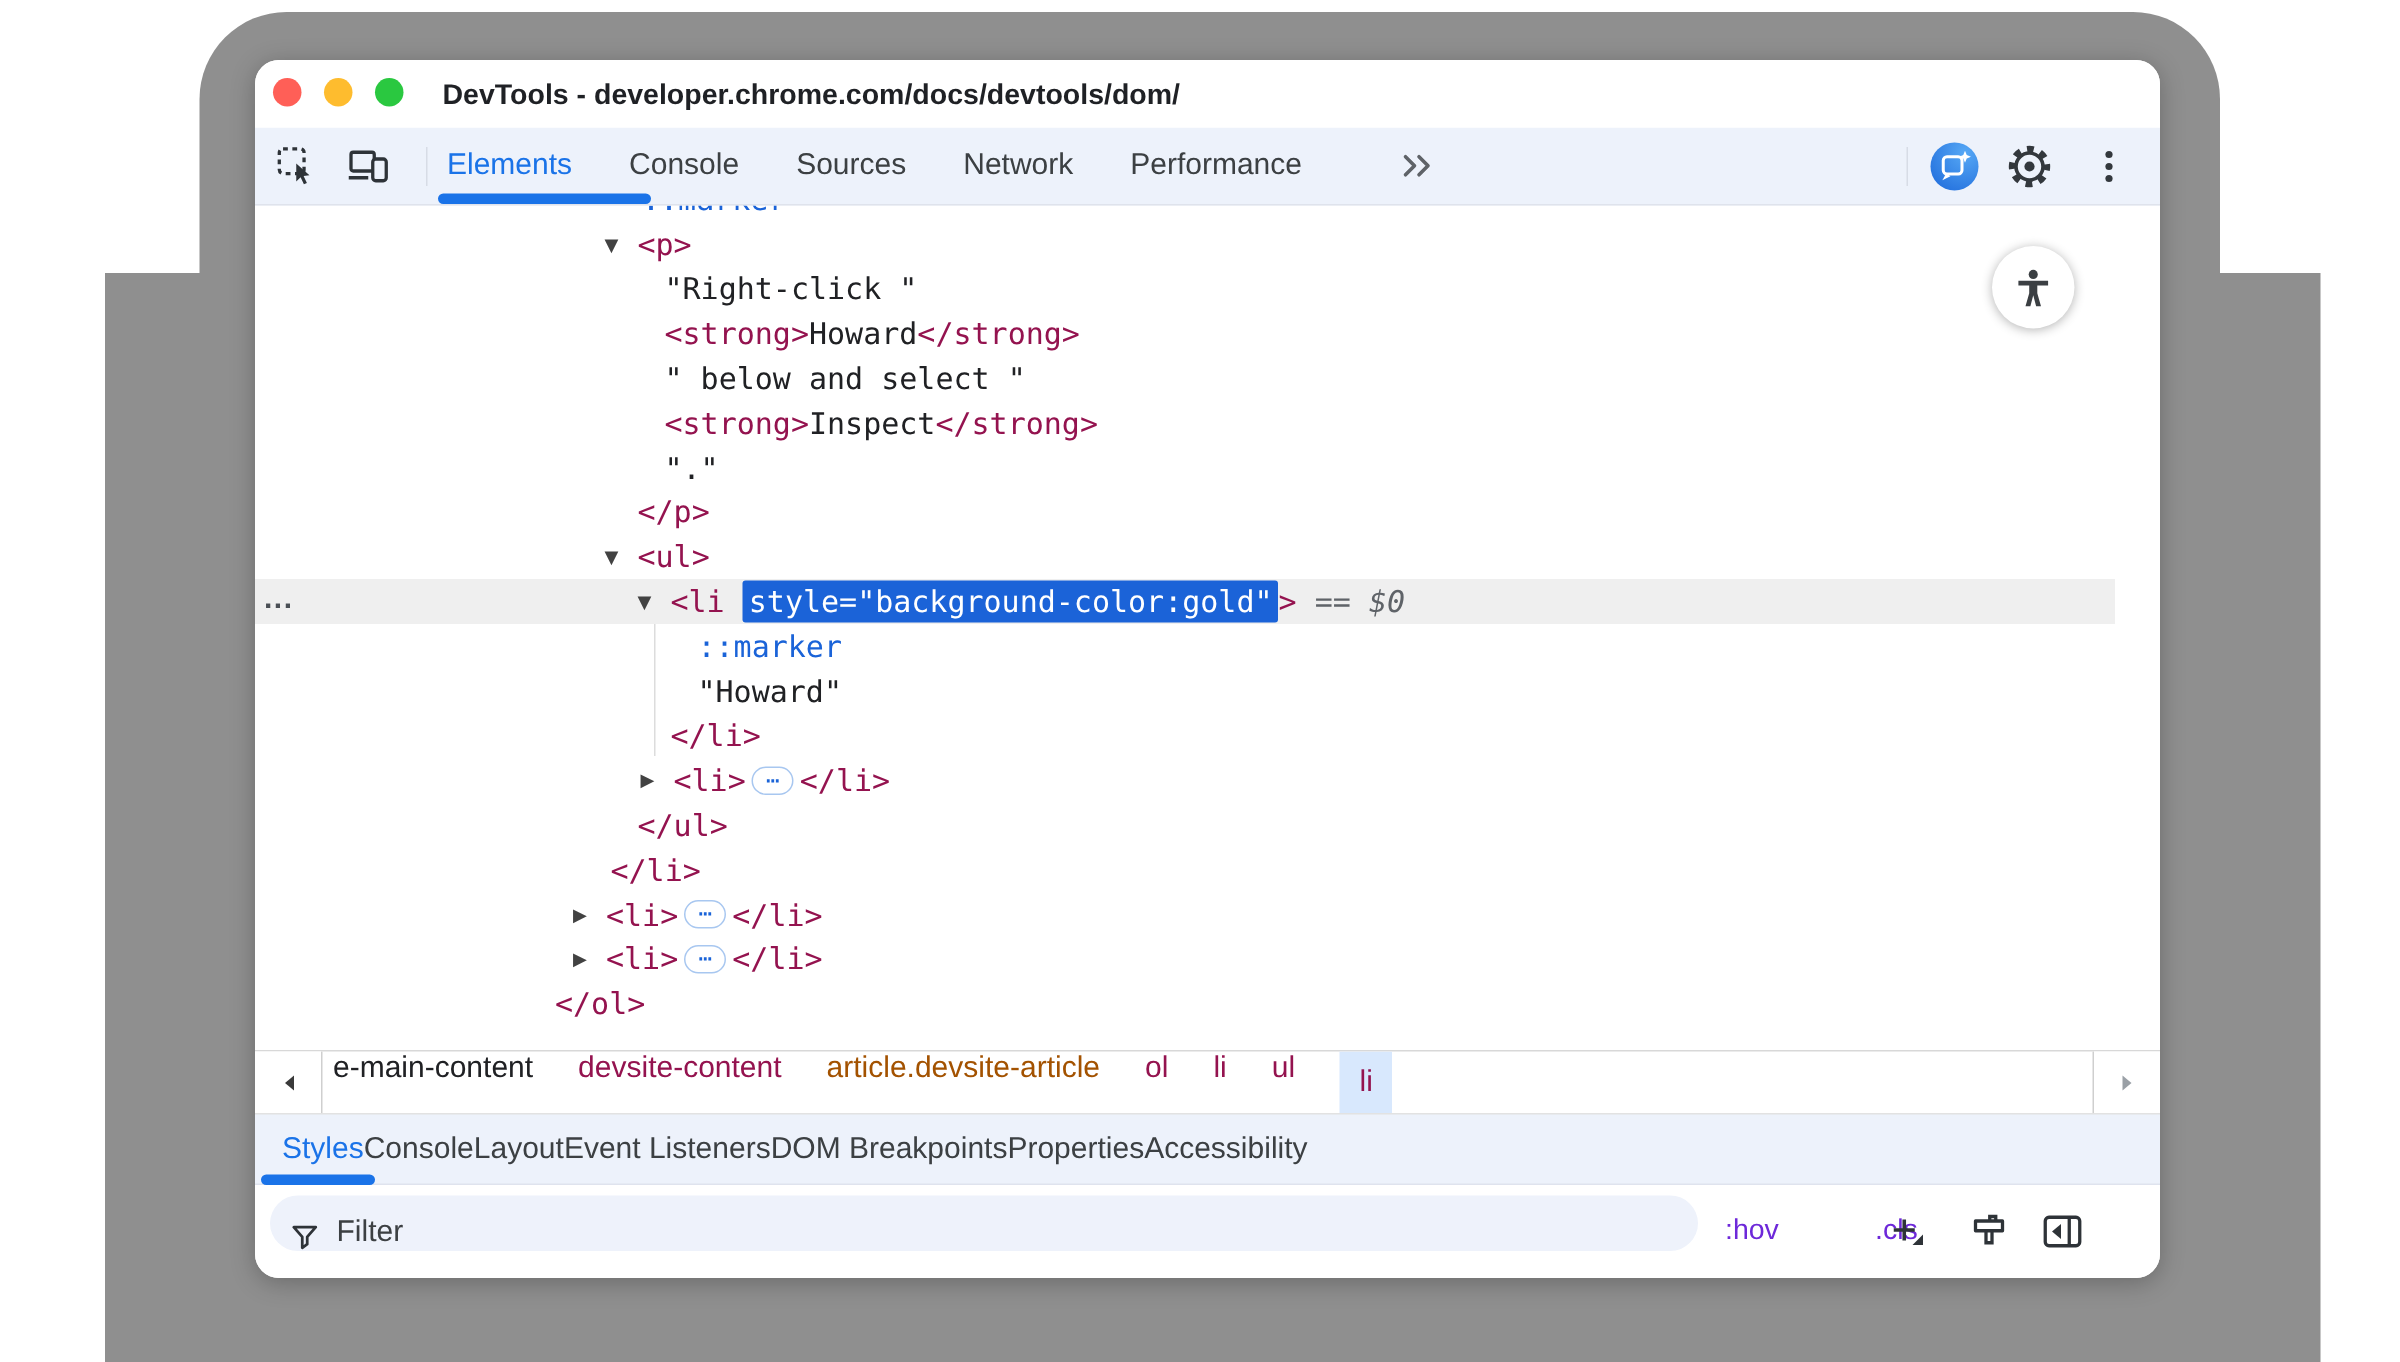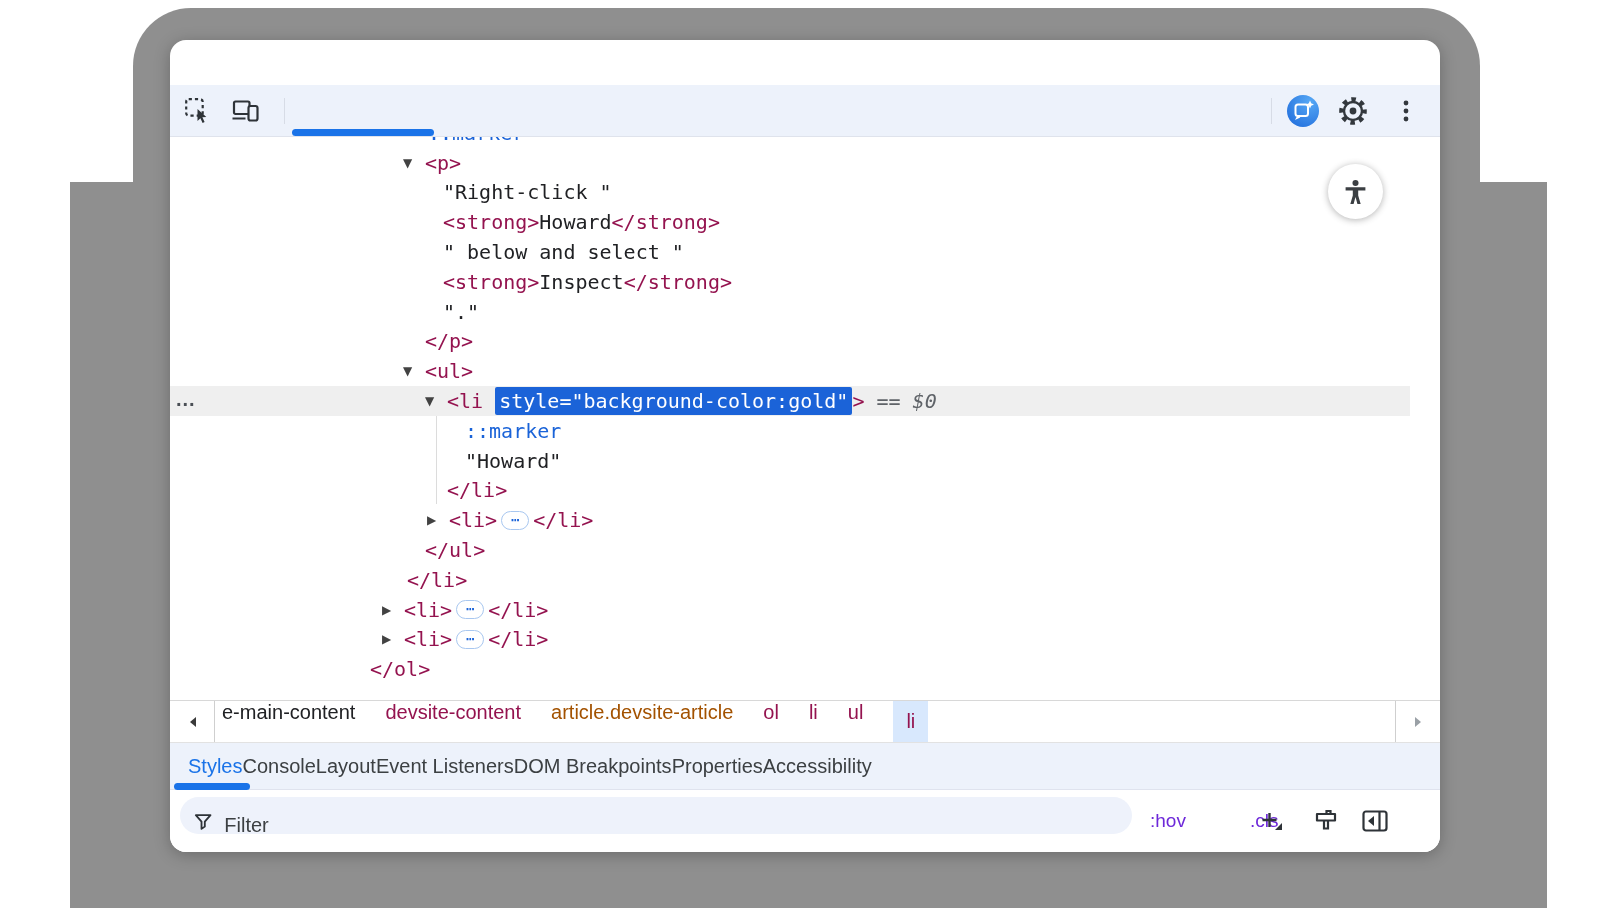--- a/index.html
+++ b/index.html
@@ -85,55 +85,73 @@
              border-top:1px solid #e2e2e2;border-bottom:1px solid #dfe3ee;box-sizing:border-box;
              display:flex;align-items:center;padding-left:18px;font-size:20px;
              color:#3c4043;z-index:4;white-space:nowrap;}
   .ptab.active{color:#1a73e8;}
   .ptab-underline{position:absolute;left:4px;bottom:-1px;width:76px;height:7px;border-radius:4px;
                   background:#1a73e8;}
 
   
   .filterbar{position:absolute;left:0;top:750px;width:100%;height:62px;background:#fff;z-index:4;}
   .fpill{position:absolute;left:10px;top:7px;width:952px;height:37px;border-radius:19px;
-         background:#eef2fb;display:flex;align-items:flex-start;padding:16px 14px;box-sizing:border-box;}
+         background:#eef2fb;display:flex;align-items:flex-end;padding:0 14px;box-sizing:border-box;}
   .fpill input{border:none;outline:none;background:transparent;font-size:20px;color:#202124;
                font-family:"Liberation Sans",sans-serif;width:100%;margin-left:10px;}
   .fpill input::placeholder{color:#3c4043;opacity:1;}
   .fb-item{position:absolute;top:0;height:62px;display:flex;align-items:center;color:#6d28d9;
            font-size:19px;}
   .fb-hov{left:980px;} .fb-cls{left:1080px;} .fb-plus{left:1090px;} .fb-brush{left:1144px;}
   .fb-toggle{left:1192px;}
 </style>
 </head>
 <body>
 
 <div class="stage">
   <div class="frame-outer"></div>
   <div class="frame-inner"></div>
 
   <div class="window">
 
+    <div class="titlebar">
+      <span class="tl red"></span>
+      <span class="tl yellow"></span>
+      <span class="tl green"></span>
+      <span class="wtitle">DevTools - developer.chrome.com/docs/devtools/dom/</span>
+    </div>
 
     <div class="toolbar">
       <span class="tb-icon i-inspect">
         <svg width="28" height="28" viewBox="0 0 28 28" fill="none">
           <rect x="2.2" y="2.2" width="16.5" height="16.5" rx="2.5" stroke="#2e3338" stroke-width="2.2" stroke-dasharray="3.2 3"></rect>
           <path d="M13.5 12 v12 l2.9 -2.8 2.2 4.7 2 -0.95 -2.2 -4.6 3.9 -0.45 z" fill="#2e3338"></path>
         </svg>
       </span>
       <span class="tb-icon i-device">
         <svg width="28" height="24" viewBox="0 0 28 24" fill="none">
           <rect x="2" y="2.5" width="15.5" height="12.5" rx="1.5" stroke="#2e3338" stroke-width="2.2"></rect>
           <path d="M0.5 19.5 h13" stroke="#2e3338" stroke-width="2.2"></path>
           <rect x="16.5" y="7" width="9" height="14.5" rx="2" fill="#edf2fb" stroke="#2e3338" stroke-width="2.2"></rect>
         </svg>
       </span>
       <span class="vdiv v1"></span>
 
+      <div class="tool-tabs">
+          <span class="tool-tab active">Elements</span>
+          <span class="tool-tab">Console</span>
+          <span class="tool-tab">Sources</span>
+          <span class="tool-tab">Network</span>
+          <span class="tool-tab">Performance</span>
+          <span class="more-tabs">
+            <svg width="23" height="17" viewBox="0 0 23 17" fill="none">
+              <path d="M3 2.5 l6 6 -6 6 M12 2.5 l6 6 -6 6" stroke="#5f6368" stroke-width="2.4" stroke-linecap="round" stroke-linejoin="round"></path>
+            </svg>
+          </span>
+        </div>
       <span class="tab-underline"></span>
 
       <span class="vdiv v2"></span>
       <span class="tb-icon i-ai">
         <svg width="34" height="34" viewBox="0 0 34 34">
           <defs>
             <radialGradient id="aig" cx="0.72" cy="0.22" r="1.1">
               <stop offset="0" stop-color="#56a8f5"></stop>
                 <stop offset="1" stop-color="#1a66d9"></stop>
             </radialGradient>

